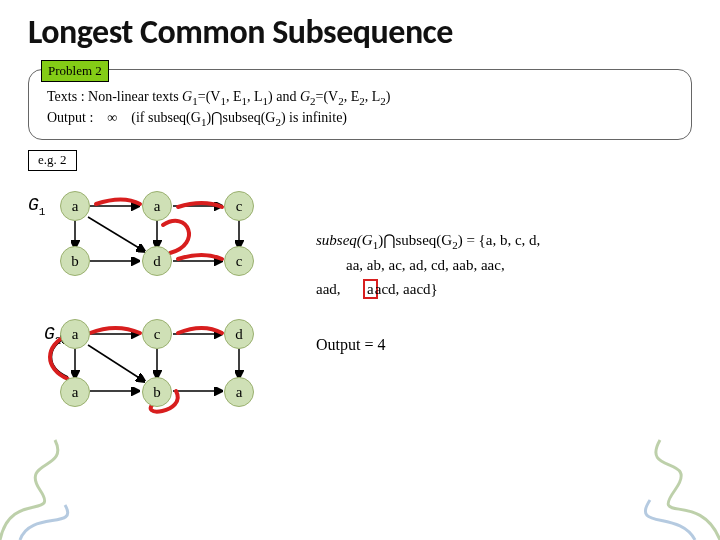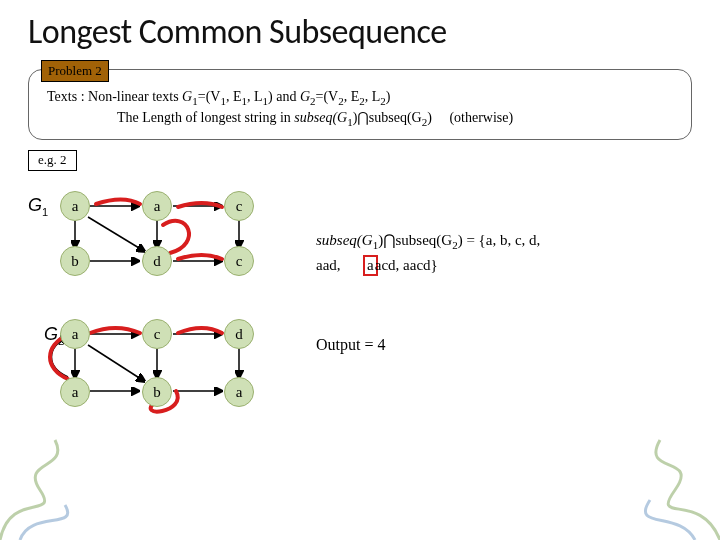--- a/index.html
+++ b/index.html
@@ -13,41 +13,41 @@
   }
   .slide {
     padding: 12px 28px 0 28px;
     position: relative;
     height: 100%;
   }
   .title {
     font-size: 34px;
     line-height: 1.15;
     color: #111;
-    font-weight: 400;
+    font-weight: 700;
     font-family: Calibri, Arial, sans-serif;
     letter-spacing: -0.5px;
     margin-bottom: 18px;
   }
   .problem-box {
     position: relative;
     border: 1.5px solid #666;
     border-radius: 14px;
     padding: 18px 14px 10px 18px;
     margin: 14px 0 10px 0;
     font-family: 'Times New Roman', serif;
     font-size: 14px;
     line-height: 1.35;
     color: #000;
   }
   .problem-tag {
     position: absolute;
     top: -10px;
     left: 12px;
-    background: #a16207;
+    background: #84cc16;
     border: 1px solid #000;
     padding: 1px 6px;
     font-size: 13px;
   }
   .sub { font-size: 11px; vertical-align: sub; }
   .ital { font-style: italic; }
   .eg-tag {
     display: inline-block;
     border: 1px solid #000;
     padding: 1px 9px 2px 9px;
@@ -60,21 +60,21 @@
     gap: 18px;
     margin-top: 2px;
   }
   .graphs {
     position: relative;
     width: 270px;
     height: 260px;
   }
   .glabel {
     position: absolute;
-    font-family: Liberation Sans, sans-serif;
+    font-family: Liberation Mono, monospace;
     font-style: italic;
     font-size: 18px;
   }
   .node {
     position: absolute;
     width: 30px;
     height: 30px;
     border-radius: 50%;
     background: #cfe0b6;
     border: 1px solid #9ab06f;
@@ -100,21 +100,21 @@
     stroke-linecap: round;
     z-index: 2;
   }
   .result {
     flex: 1;
     font-family: Liberation Serif, serif;
     font-size: 15px;
     padding-top: 40px;
     line-height: 1.55;
   }
-  .result .out { margin-top: 55px; font-size: 16px; }
+  .result .out { margin-top: 32px; font-size: 16px; }
   .hl {
     border: 2px solid #d81e1e;
     padding: 0 2px;
     display: inline-block;
     line-height: 1.1;
   }
   .deco-bl {
     position: absolute;
     left: 0; bottom: 0;
     width: 120px; height: 110px;
@@ -136,23 +136,24 @@
   <h1 class="title">
     <span>Longest Common Subsequence</span><br>
   </h1>
 
   <div class="problem-box">
     <div class="problem-tag">Problem 2</div>
     <div>
       <span>Texts :</span>
       <span>Non-linear texts </span><span class="ital">G</span><span class="sub">1</span><span>=(V</span><span class="sub">1</span><span>, E</span><span class="sub">1</span><span>, L</span><span class="sub">1</span><span>) and </span><span class="ital">G</span><span class="sub">2</span><span>=(V</span><span class="sub">2</span><span>, E</span><span class="sub">2</span><span>, L</span><span class="sub">2</span><span>)</span>
     </div>
-    <div style="padding-left:70px">
-      <span>The Length of longest string in </span><span class="ital">subseq(G</span><span class="sub">1</span><span>)⋂subseq(G</span><span class="sub">2</span><span>)</span>
-      &nbsp;&nbsp;&nbsp;&nbsp;<span>(otherwise)</span>
+    <div>
+      <span>Output :</span>&nbsp;&nbsp;&nbsp;
+      <span>∞</span>&nbsp;&nbsp;&nbsp;
+      <span>(if subseq(G</span><span class="sub">1</span><span>)⋂subseq(G</span><span class="sub">2</span><span>) is infinite)</span>
     </div>
   </div>
 
   <div class="eg-tag">e.g. 2</div>
 
   <div class="lower">
     <div class="graphs">
 
       <div class="glabel" style="left:0;top:6px">
         <span>G</span><span class="sub" style="font-style:normal">1</span>
@@ -216,20 +217,21 @@
       <div class="node" style="left:196px;top:130px">d</div>
       <div class="node" style="left:32px;top:188px">a</div>
       <div class="node" style="left:114px;top:188px">b</div>
       <div class="node" style="left:196px;top:188px">a</div>
     </div>
 
     <div class="result">
       <div>
         <span class="ital">subseq(G</span><span class="sub">1</span><span>)⋂subseq(G</span><span class="sub">2</span><span>) = {a, b, c, d,</span>
       </div>
+      <div style="padding-left:30px">aa, ab, ac, ad, cd, aab, aac,</div>
       <div>
         <span>aad,</span>&nbsp;&nbsp;&nbsp;&nbsp;&nbsp;
         <span class="hl"><span>a</span></span><span style="margin-left:-3px">acd, aacd}</span>
       </div>
       <div class="out">Output = 4</div>
     </div>
   </div>
 
   
   <svg class="deco-bl" viewBox="0 0 120 110">

